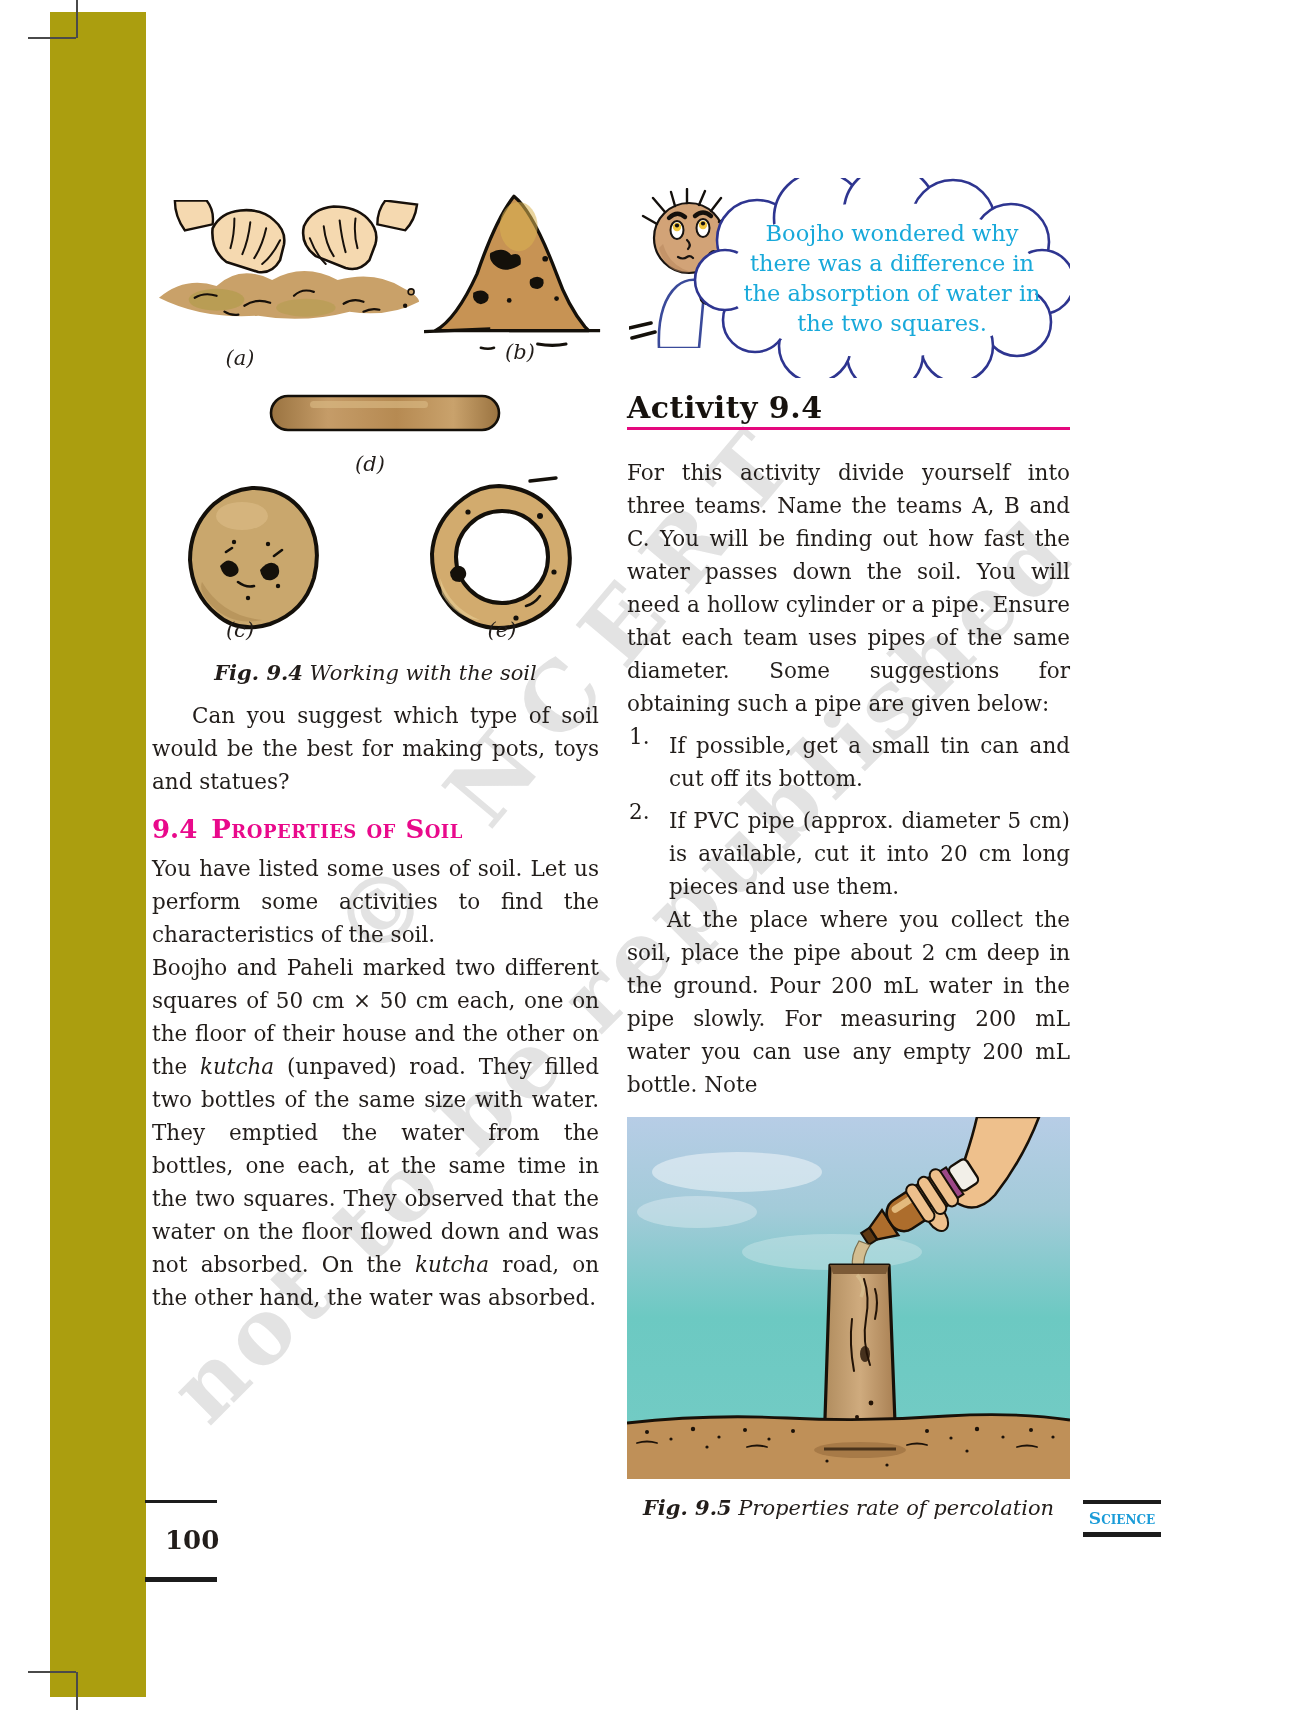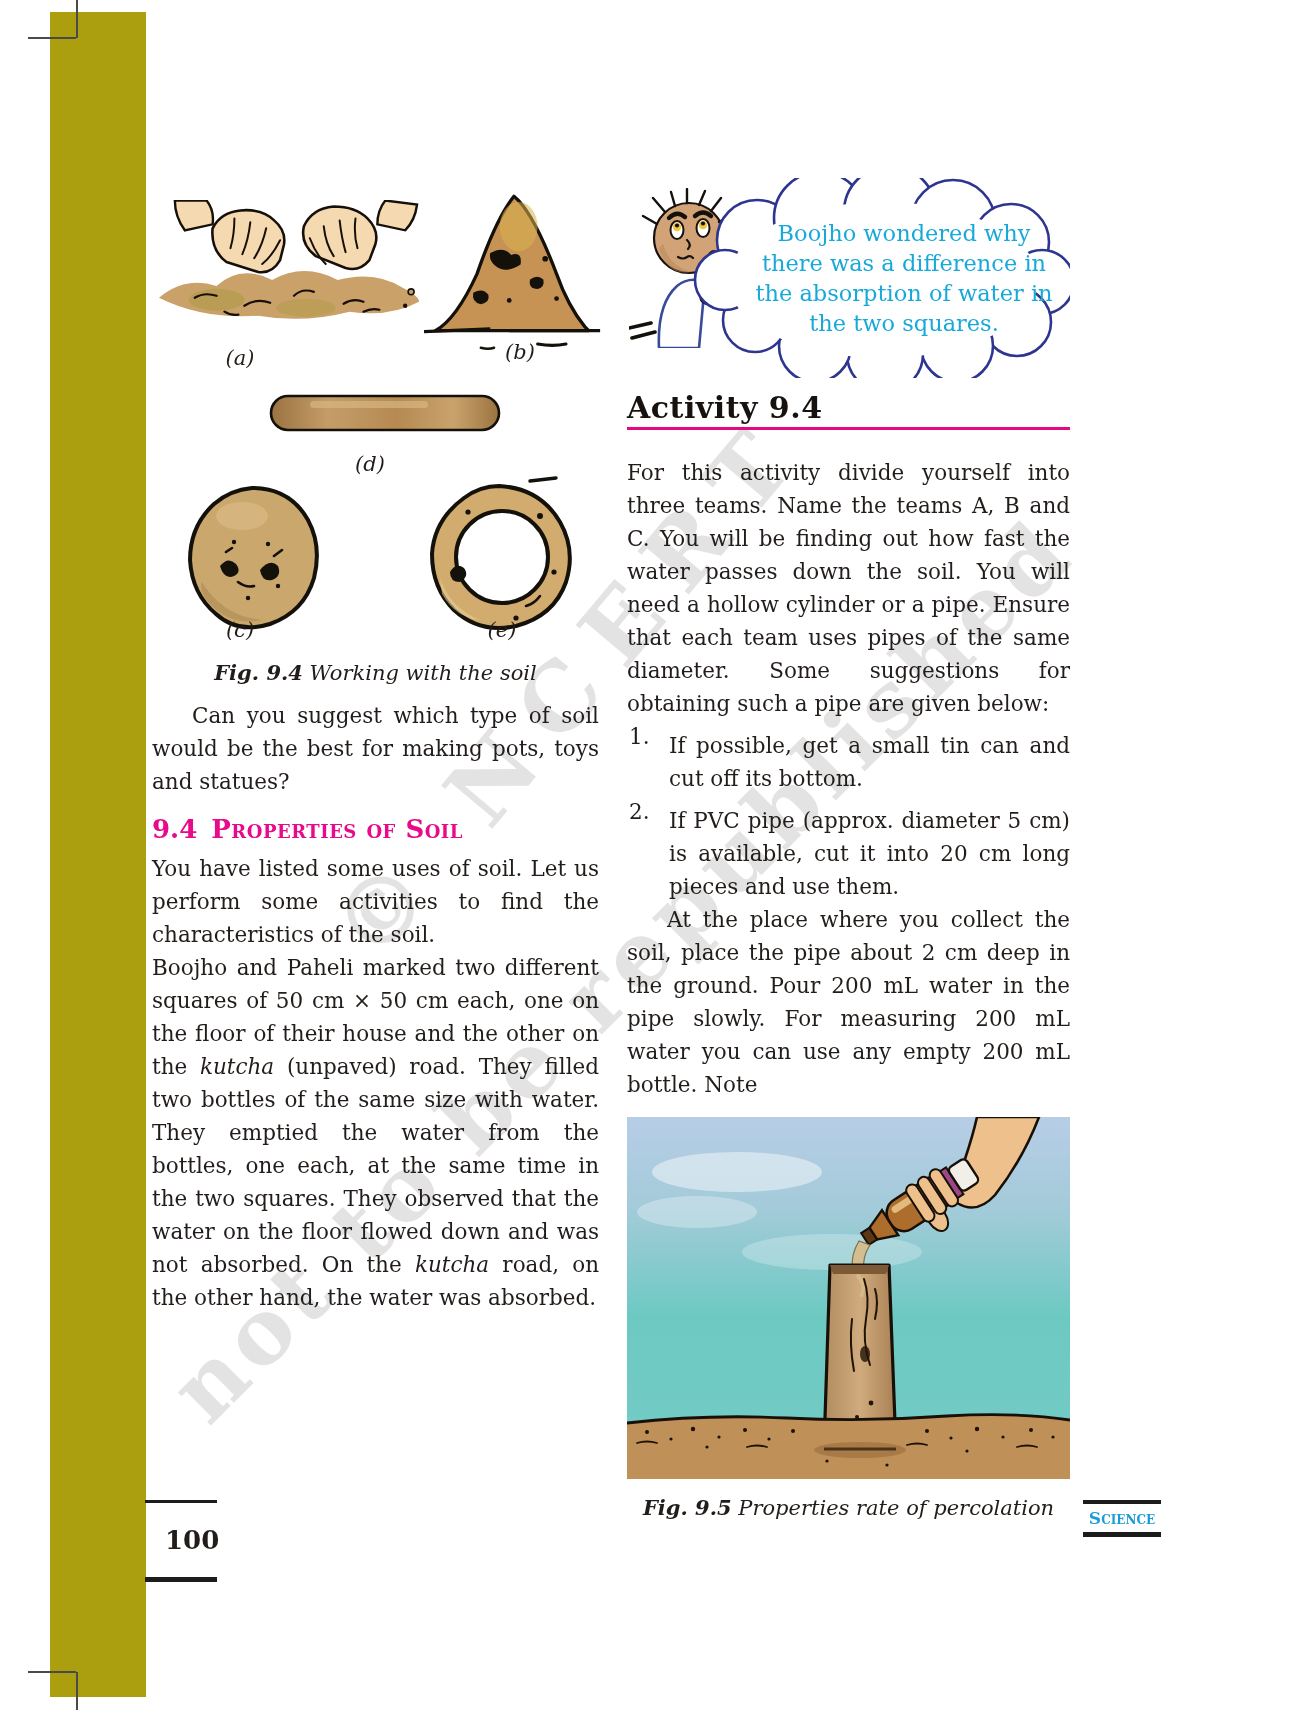--- a/index.html
+++ b/index.html
@@ -30,21 +30,21 @@
   
   .h-sec{margin:16px 0 8px 0;font-size:26px;font-weight:bold;color:#e9098b;}
   .h-sec .num{margin-right:14px;}
   .h-sec .sc{font-variant:small-caps;letter-spacing:.5px;}
   .h-sub{margin:15px 0 7px 0;font-size:27px;line-height:36px;font-weight:bold;color:#1ea7e0;}
   .h-act{margin:14px 0 0 0;font-size:30px;font-weight:bold;color:#17120e;letter-spacing:.5px;
          border-bottom:3px solid #e5087e;padding-bottom:2px;}
   
   .bubble-area{position:relative;height:198px;}
   .bubble-area svg{position:absolute;}
-  .bubble-text{position:absolute;left:124px;top:40px;width:306px;text-align:center;
+  .bubble-text{position:absolute;left:112px;top:40px;width:306px;text-align:center;
                font-size:22.5px;line-height:30px;color:#18a9da;}
   
   .step{display:flex;margin:0;}
   .step-num{flex:none;width:40px;padding-left:2px;font-size:21.5px;line-height:33px;}
   .step-text{flex:1;font-size:21.5px;line-height:33px;text-align:justify;margin-top:9px;}
   
   .fig95{margin-top:16px;line-height:0;}
   
   .foot{position:absolute;z-index:3;top:1500px;}
   .foot-left{left:145px;width:72px;border-top:3px solid #1c1c1c;border-bottom:5px solid #1c1c1c;

